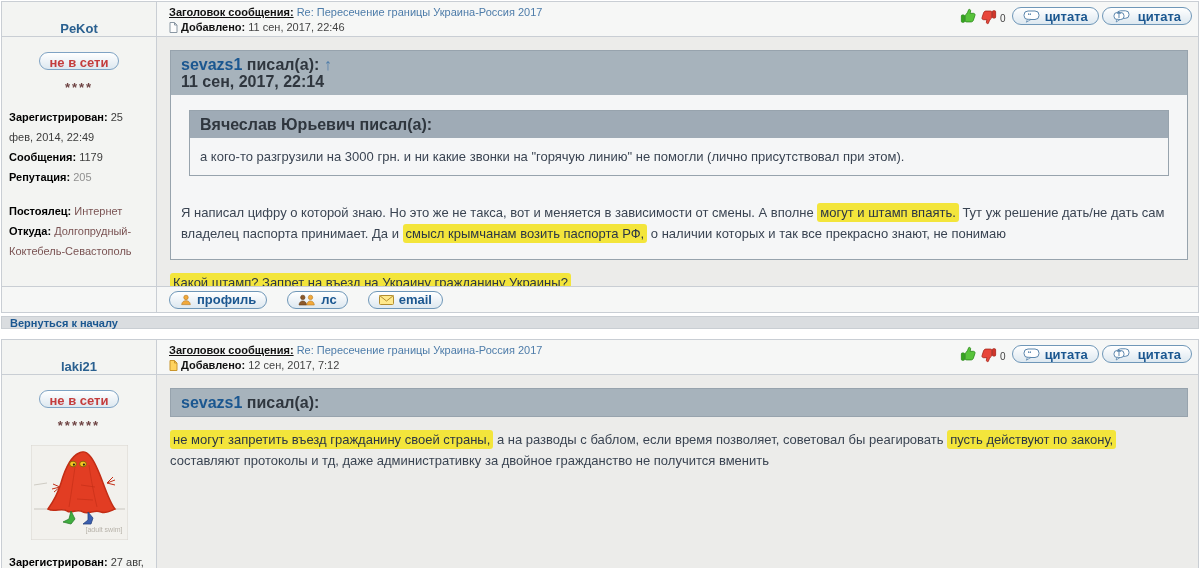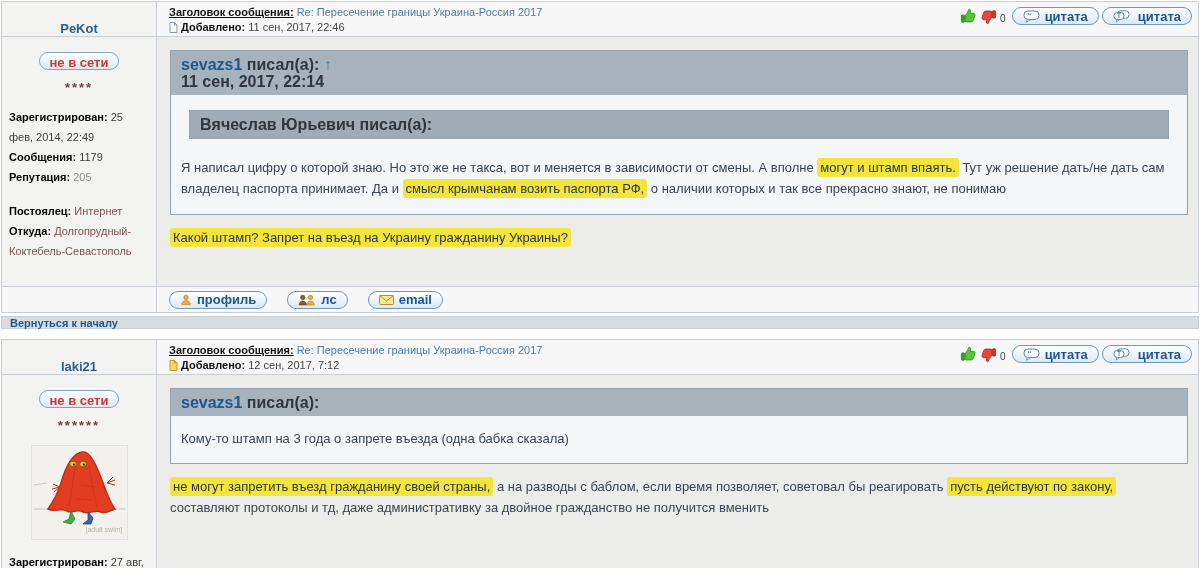--- a/index.html
+++ b/index.html
@@ -54,21 +54,21 @@
   .avatar-wrap svg { display:block; }
   .avatar-watermark { position:absolute; right:5px; bottom:7px; font-size:7px; color:#b7b3aa; }
 
   
   .qbox { border:1px solid #97a3ad; margin-bottom:12px; }
   .qhead { background:#a7b3bc; padding:5px 10px; font-size:16px; font-weight:bold;
     color:#2f363e; line-height:17px; }
   .qhead .qauthor { color:#1b5790; text-decoration:none; cursor:pointer; }
   .qhead .qarrow { color:#4d7ca9; text-decoration:none; cursor:pointer; font-weight:normal; }
   .qbody { background:#f5f6f7; padding:13px 10px 15px 10px; font-size:13px; color:#3a4452; line-height:19px; }
-  .qbox.inner { margin:2px 8px 18px 8px; }
+  .qbox.inner { margin:2px 8px 26px 8px; }
   .qbox.inner .qhead { background:#9fabb6; }
   .qbox.inner .qbody { padding:9px 10px; }
 
   .post-text { font-size:13px; color:#3a4452; line-height:21px; }
   .comment-line { font-size:13px; color:#2b3645; line-height:21px; margin-top:11px; }
   .hl { background:#f3e53b; color:#2b3645; padding:2px 3px; border-radius:3px;
     -webkit-box-decoration-break:clone; box-decoration-break:clone; }
 
   
   .footer-row { height:26px; align-items:center; background:#f6f7f6; }
@@ -158,20 +158,21 @@
         <div class="qbox">
           <div class="qhead">
             <div><a class="qauthor">sevazs1</a> <span>писал(а):</span> <a class="qarrow">↑</a></div>
             <div>11 сен, 2017, 22:14</div>
           </div>
           <div class="qbody">
             <div class="qbox inner">
               <div class="qhead">
                 <span>Вячеслав Юрьевич</span> <span>писал(а):</span>
               </div>
+              <div class="qbody">а кого-то разгрузили на 3000 грн. и ни какие звонки на "горячую линию" не помогли (лично присутствовал при этом).</div>
             </div>
             <p class="post-text"><span>Я написал цифру о которой знаю. Но это же не такса, вот и меняется в зависимости от смены. А вполне </span><span class="hl">могут и штамп впаять.</span><span> Тут уж решение дать/не дать сам владелец паспорта принимает. Да и </span><span class="hl">смысл крымчанам возить паспорта РФ,</span><span> о наличии которых и так все прекрасно знают, не понимаю</span></p>
           </div>
         </div>
         <p class="comment-line"><span class="hl">Какой штамп? Запрет на въезд на Украину гражданину Украины?</span></p>
       </div>
     </div>
 
     <div class="row footer-row">
       <div class="cell-left">
@@ -289,20 +290,19 @@
         <div class="profile-info">
           <div><b>Зарегистрирован:</b> <span>27 авг, 2008, 11:08</span></div>
 
         </div>
       </div>
       <div class="cell-right content-cell">
         <div class="qbox">
           <div class="qhead">
             <div><a class="qauthor">sevazs1</a> <span>писал(а):</span></div>
           </div>
-          <div class="qbody">Кому-то штамп на 3 года о запрете въезда (одна бабка сказала)</div>
         </div>
         <p class="post-text"><span class="hl">не могут запретить въезд гражданину своей страны,</span><span> а на разводы с баблом, если время позволяет, советовал бы реагировать </span><span class="hl">пусть действуют по закону,</span><span> составляют протоколы и тд, даже административку за двойное гражданство не получится вменить</span></p>
       </div>
     </div>
   </section>
 
 </div>
 
 </body></html>

